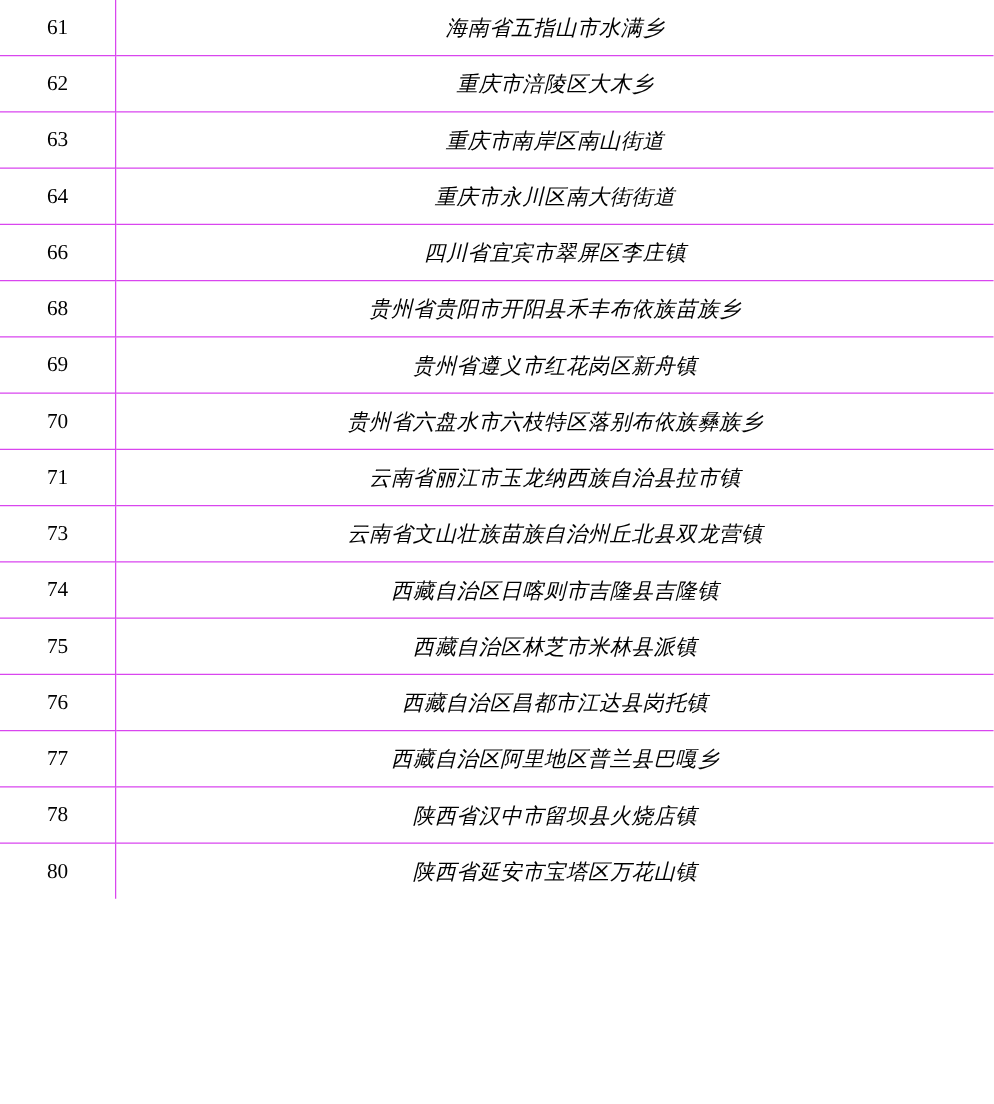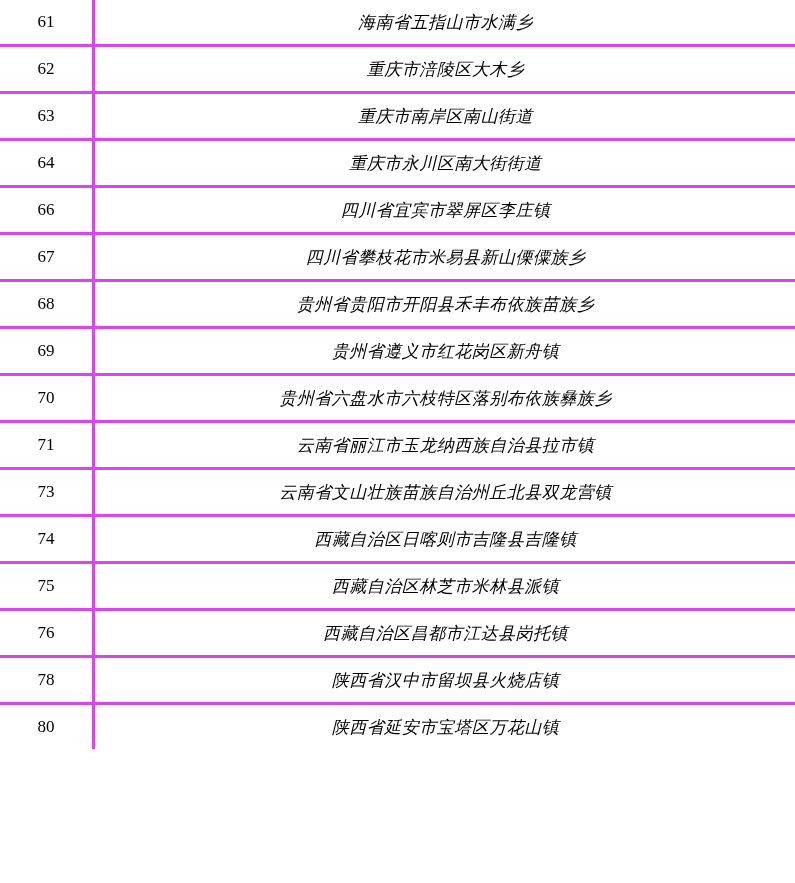--- a/index.html
+++ b/index.html
@@ -18,21 +18,21 @@
     box-sizing: border-box;
     overflow: hidden;
     border-radius: 31px;
   }
   table.grid {
     border-collapse: collapse;
     width: 795px;
     table-layout: fixed;
   }
   table.grid td {
-    border: 3px solid #d946ef;
+    border: 1px solid #d946ef;
     height: 44px;
     padding: 0;
     vertical-align: middle;
     color: #000000;
     font-size: 17px;
     background: #ffffff;
   }
   td.idx {
     width: 92px;
     text-align: center;
@@ -80,24 +80,20 @@
       </tr>
       <tr>
         <td class="idx">64</td>
         <td class="name">重庆市永川区南大街街道</td>
       </tr>
       <tr>
         <td class="idx">66</td>
         <td class="name">四川省宜宾市翠屏区李庄镇</td>
       </tr>
       <tr>
-        <td class="idx">67</td>
-        <td class="name">四川省攀枝花市米易县新山傈僳族乡</td>
-      </tr>
-      <tr>
         <td class="idx">68</td>
         <td class="name">贵州省贵阳市开阳县禾丰布依族苗族乡</td>
       </tr>
       <tr>
         <td class="idx">69</td>
         <td class="name">贵州省遵义市红花岗区新舟镇</td>
       </tr>
       <tr>
         <td class="idx">70</td>
         <td class="name">贵州省六盘水市六枝特区落别布依族彝族乡</td>
@@ -116,20 +112,24 @@
       </tr>
       <tr>
         <td class="idx">75</td>
         <td class="name">西藏自治区林芝市米林县派镇</td>
       </tr>
       <tr>
         <td class="idx">76</td>
         <td class="name">西藏自治区昌都市江达县岗托镇</td>
       </tr>
       <tr>
+        <td class="idx">77</td>
+        <td class="name">西藏自治区阿里地区普兰县巴嘎乡</td>
+      </tr>
+      <tr>
         <td class="idx">78</td>
         <td class="name">陕西省汉中市留坝县火烧店镇</td>
       </tr>
       <tr>
         <td class="idx">80</td>
         <td class="name">陕西省延安市宝塔区万花山镇</td>
       </tr>
     </tbody>
   </table>
 </div>

